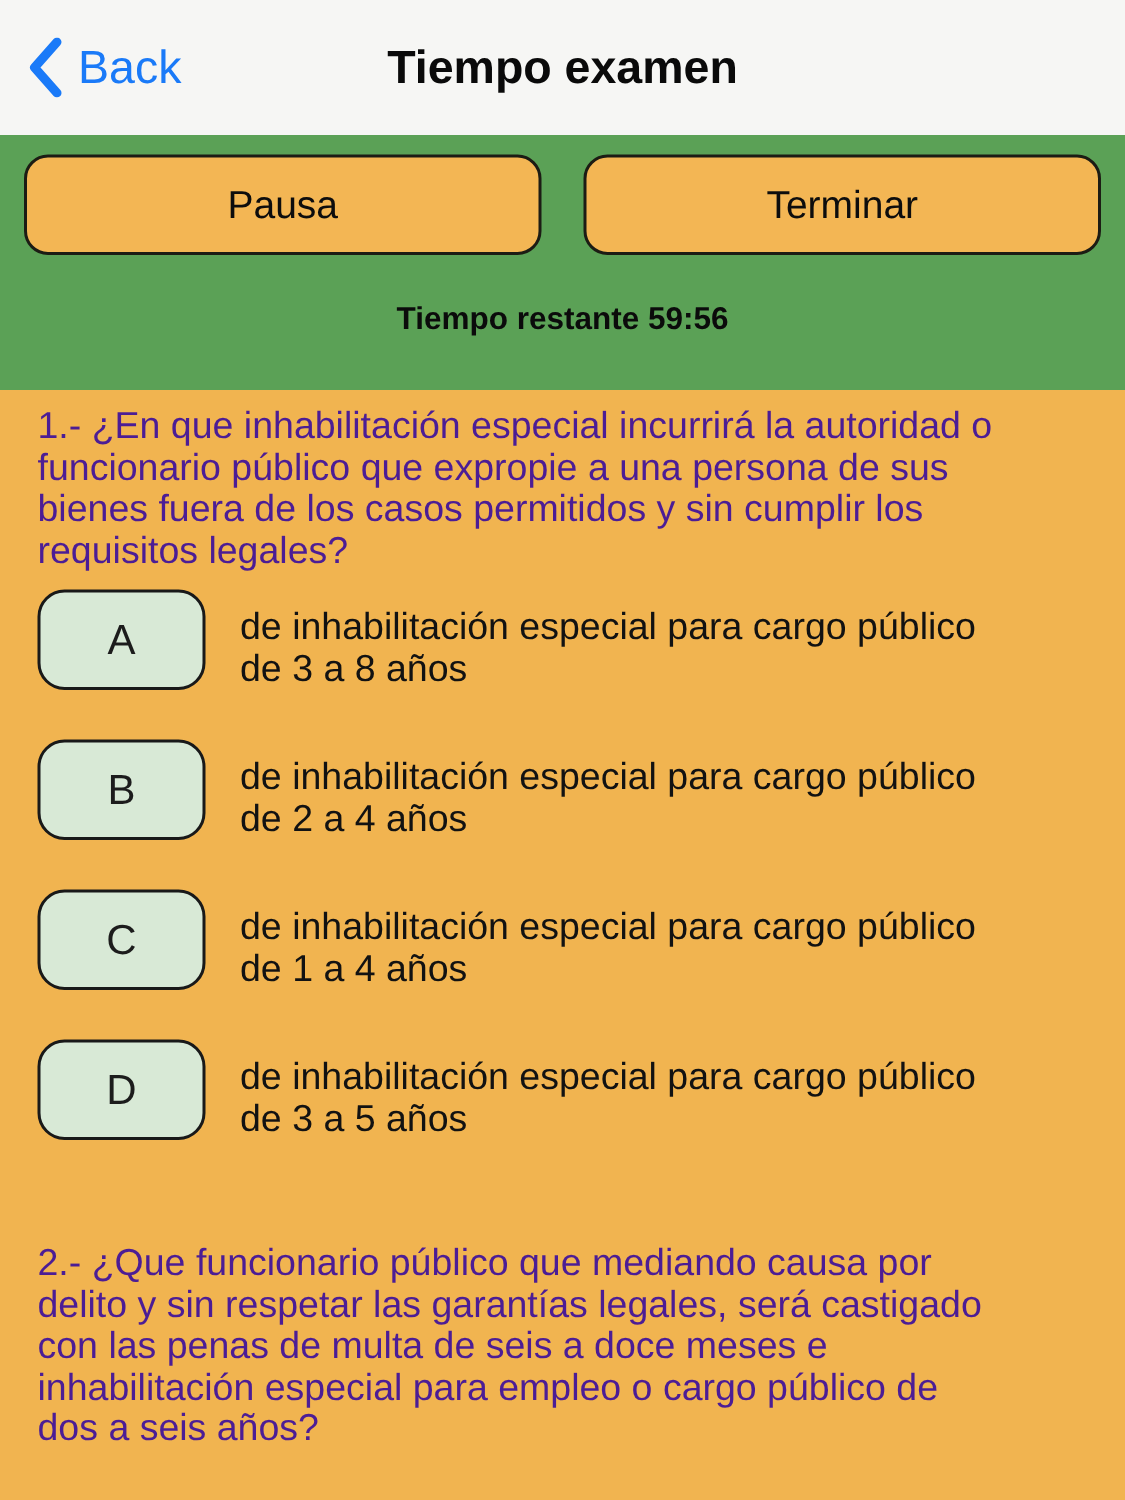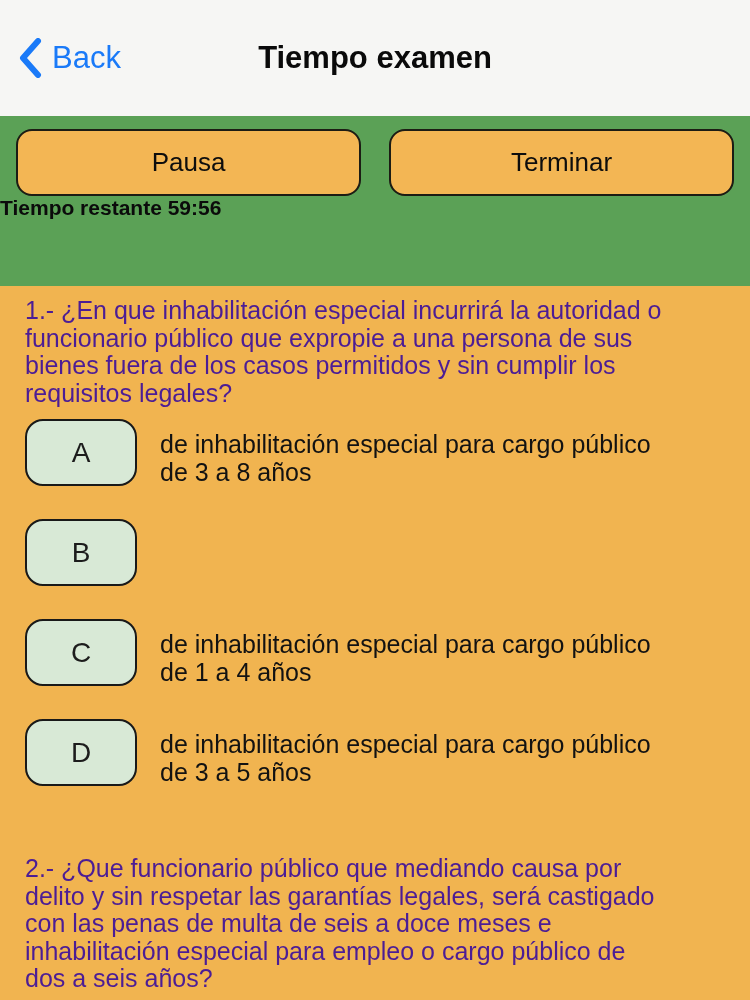--- a/index.html
+++ b/index.html
@@ -6,21 +6,21 @@
   html, body { width: 750px; height: 1000px; overflow: hidden; }
   body {
     font-family: "Liberation Sans", sans-serif;
     background: #f1b450;
     color: #121212;
   }
 
   
   .navbar {
     position: relative;
-    height: 116px;
+    height: 90px;
     background: #f6f6f4;
     display: flex;
     align-items: center;
   }
   .back-btn {
     display: flex;
     align-items: center;
     gap: 10px;
     margin-left: 18px;
     color: #1a7af8;
@@ -58,20 +58,22 @@
     border: 2px solid #1c1c14;
     border-radius: 16px;
     display: flex;
     align-items: center;
     justify-content: center;
     font-size: 26px;
     color: #0d0d0d;
     cursor: pointer;
   }
   .timer {
+    margin-top: 31px;
+    text-align: center;
     font-size: 21px;
     font-weight: bold;
     color: #0b0b0b;
   }
 
   
   .question-area {
     padding: 11px 25px 0 25px;
   }
   .question-text {
@@ -138,20 +140,21 @@
 
   <p class="question-text">1.- ¿En que inhabilitación especial incurrirá la autoridad o funcionario público que expropie a una persona de sus bienes fuera de los casos permitidos y sin cumplir los requisitos legales?</p>
 
   <div class="option-row">
     <div class="letter-btn">A</div>
     <div class="option-text">de inhabilitación especial para cargo público de 3 a 8 años</div>
   </div>
 
   <div class="option-row">
     <div class="letter-btn">B</div>
+    <div class="option-text">de inhabilitación especial para cargo público de 2 a 4 años</div>
   </div>
 
   <div class="option-row">
     <div class="letter-btn">C</div>
     <div class="option-text">de inhabilitación especial para cargo público de 1 a 4 años</div>
   </div>
 
   <div class="option-row">
     <div class="letter-btn">D</div>
     <div class="option-text">de inhabilitación especial para cargo público de 3 a 5 años</div>

